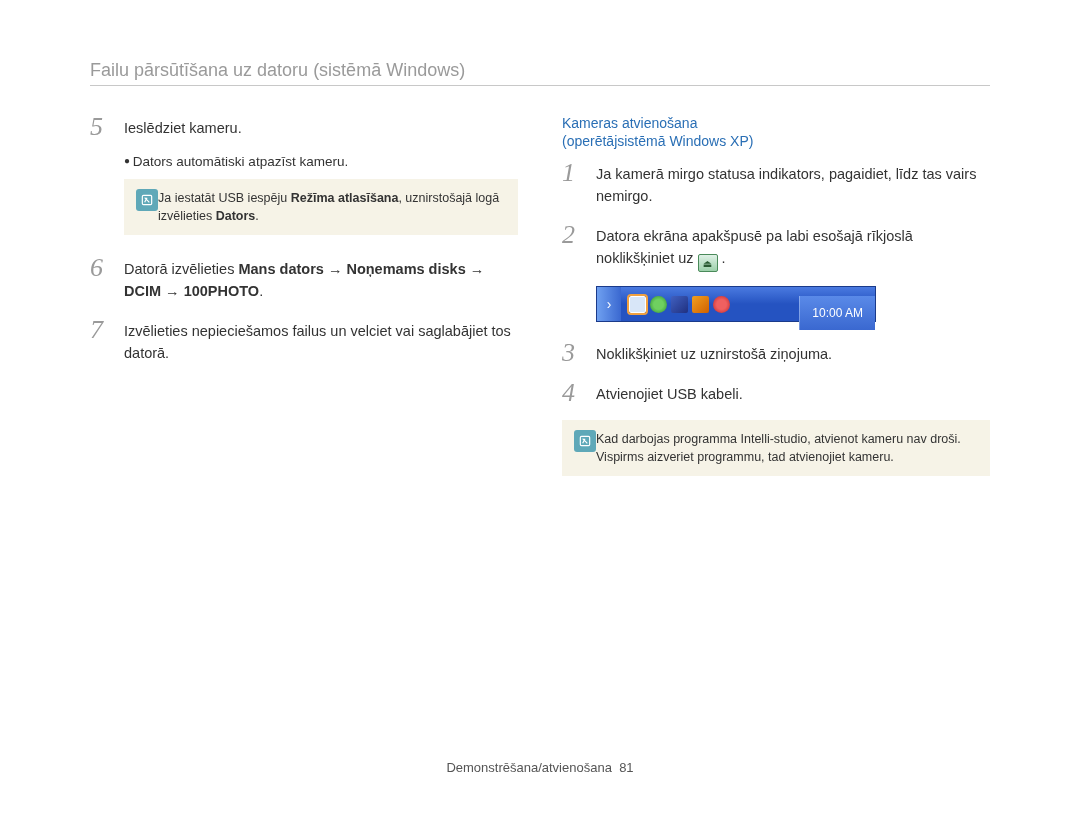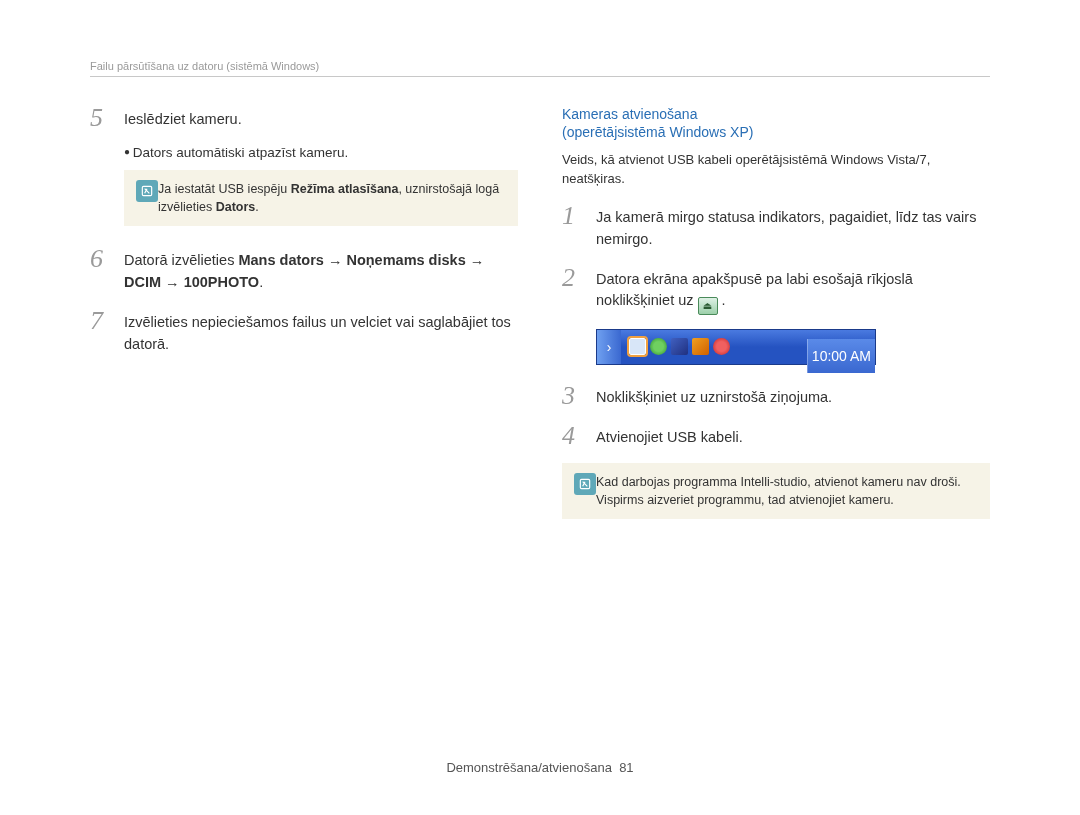--- a/index.html
+++ b/index.html
@@ -9,21 +9,21 @@
     width: 1080px;
     height: 815px;
     position: relative;
     color: #333;
     font-size: 14px;
   }
   .page {
     padding: 60px 90px 40px 90px;
   }
   .breadcrumb {
-    font-size: 11px;
+    font-size: 18px;
     color: #9a9a9a;
     border-bottom: 1px solid #c8c8c8;
     padding-bottom: 4px;
     margin-bottom: 28px;
   }
   .cols {
     display: flex;
     gap: 44px;
   }
   .col { flex: 1; }
@@ -131,22 +131,22 @@
     border-radius: 2px;
   }
   .ic1 { background:#d8e6f8; border:1px solid #fff; }
   .ic2 { background: radial-gradient(circle,#6fd060 40%,#2a8a2a); border-radius:50%; }
   .ic3 { background: linear-gradient(135deg,#4060c0,#203080); }
   .ic4 { background: linear-gradient(135deg,#f0a020,#d06000); }
   .ic5 { background: radial-gradient(circle,#f06060 40%,#c02020); border-radius:50%; }
   .tb-time {
     background: linear-gradient(180deg,#5a8ae8,#3a68d0);
     color: #fff;
-    font-size: 14px;
-    padding: 0 4px;
+    font-size: 12px;
+    padding: 0 12px;
     height: 100%;
     display: flex;
     align-items: center;
     border-left: 1px solid rgba(255,255,255,0.3);
     margin-top: 18px;
   }
   .footer {
     position: absolute;
     bottom: 40px;
     left: 0; right: 0;
@@ -194,21 +194,20 @@
         <div class="step-num">7</div>
         <div class="step-body">Izvēlieties nepieciešamos failus un velciet vai saglabājiet tos datorā.</div>
       </div>
     </div>
 
     <div class="col">
       <div class="section-title">
         <span>Kameras atvienošana</span><br>
         <span>(operētājsistēmā Windows XP)</span>
       </div>
-      <div class="intro">Veids, kā atvienot USB kabeli operētājsistēmā Windows Vista/7, neatšķiras.</div>
 
       <div class="step">
         <div class="step-num">1</div>
         <div class="step-body">Ja kamerā mirgo statusa indikators, pagaidiet, līdz tas vairs nemirgo.</div>
       </div>
 
       <div class="step">
         <div class="step-num">2</div>
         <div class="step-body">
           <span>Datora ekrāna apakšpusē pa labi esošajā rīkjoslā noklikšķiniet uz </span>

